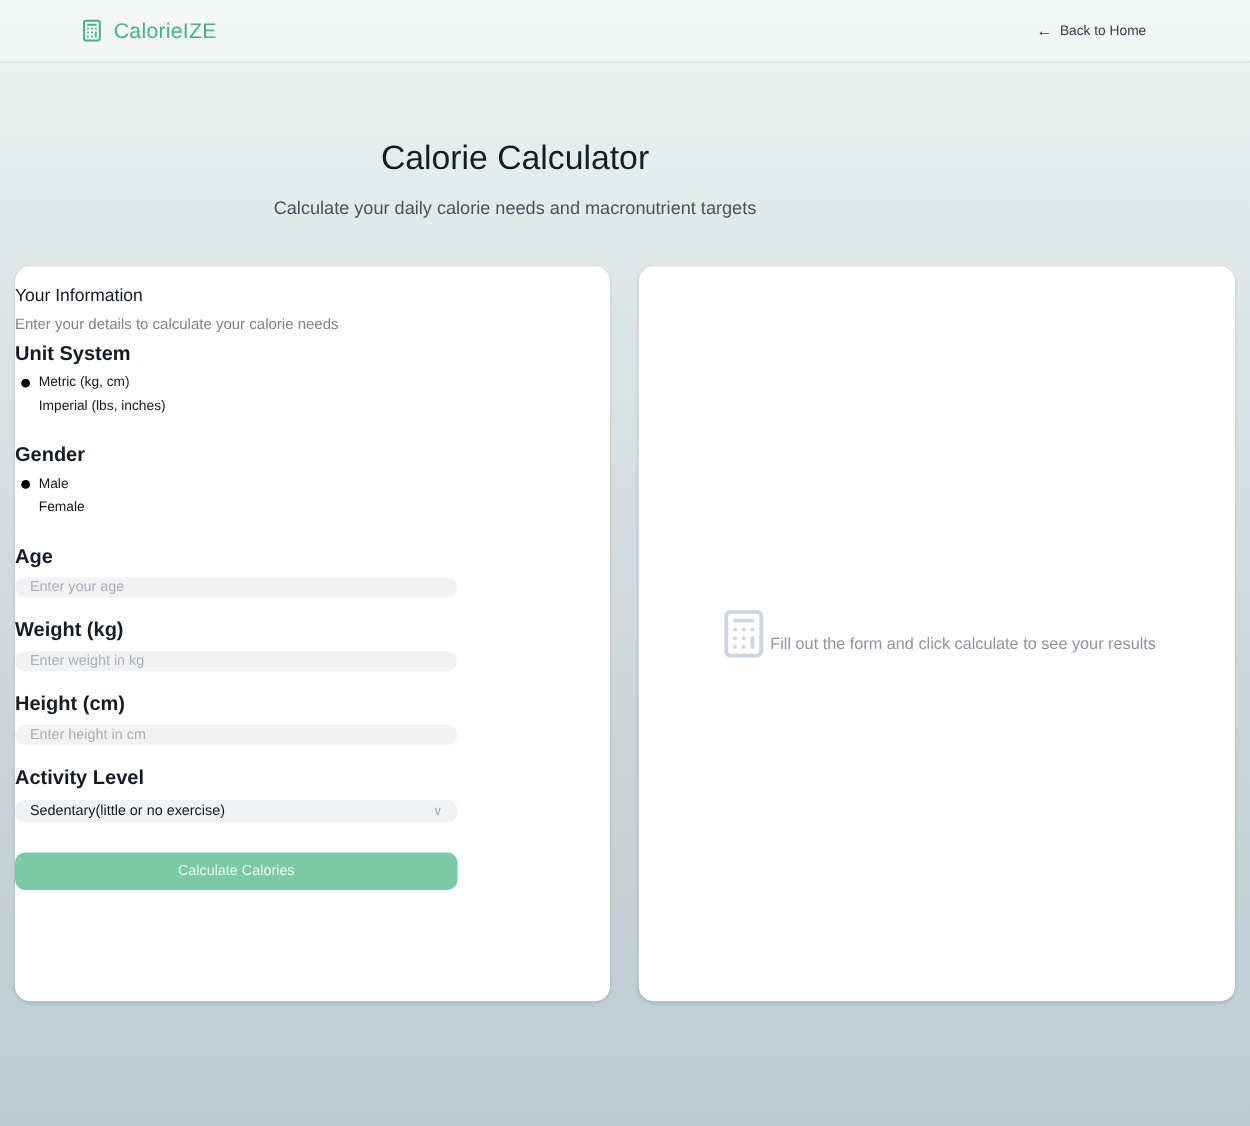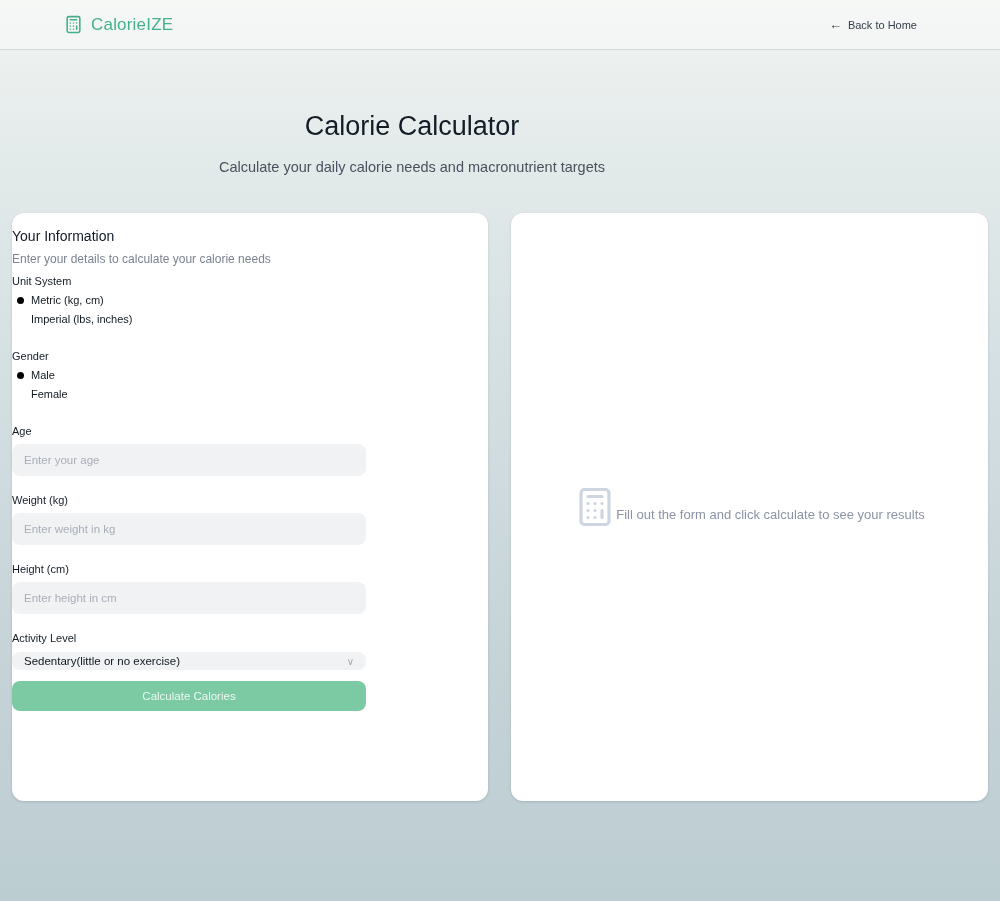--- a/index.html
+++ b/index.html
@@ -45,42 +45,42 @@
     height: 588px;
     box-shadow: 0 1px 3px rgba(20,40,60,0.10), 0 1px 2px rgba(20,40,60,0.06);
   }
   .card-form { width: 476px; padding: 15px 0; }
   .card-results { flex: 1; display: flex; flex-direction: row; align-items: center; justify-content: center; }
 
   
   .form-title { font-size: 14px; font-weight: 500; color: #121a24; }
   .form-desc { margin-top: 8px; font-size: 12px; color: #7b8391; }
   .form-inner { width: 354px; }
-  .field-label { display: block; font-size: 11px; font-weight: 400; color: #131c26; }
+  .field-label { display: block; font-size: 16px; font-weight: 700; color: #131c26; }
   .group-label { margin-top: 9px; }
   .section-gap { margin-top: 24px; }
 
   .radio-row {
     display: flex; align-items: center;
     margin-top: 6px; padding-left: 2px;
     height: 14px; cursor: pointer; text-align: center;
   }
   .radio-row + .radio-row { margin-top: 5px; }
   .radio-dot {
     width: 13px; height: 13px; flex: 0 0 13px;
     display: flex; align-items: center; justify-content: center;
   }
   .radio-dot.selected::after {
     content: ""; width: 7px; height: 7px; border-radius: 50%; background: #000;
   }
   .radio-label { margin-left: 4px; font-size: 11px; color: #10181f; }
 
   .text-input {
     margin-top: 7px;
-    width: 354px; height: 32px;
+    width: 354px; height: 16px;
     border: none; outline: none;
     background: #f1f2f4;
     border-radius: 8px;
     padding: 0 12px;
     font-family: "Liberation Sans", sans-serif;
     font-size: 11.5px; color: #111827;
   }
   .text-input::placeholder { color: #a9aeb9; }
   .input-gap { margin-top: 18px; }
 
@@ -90,21 +90,21 @@
     background: #f1f2f4;
     border-radius: 8px;
     display: flex; align-items: center; justify-content: space-between;
     padding: 0 12px;
     font-size: 11.5px; color: #10181f;
     cursor: pointer;
   }
   .select-chevron { color: #a3a9b3; font-size: 10px; }
 
   .submit-btn {
-    margin-top: 11px;
+    margin-top: 24px;
     width: 354px; height: 30px;
     border: none; border-radius: 8px;
     background: #7ccaa4;
     color: rgba(255,255,255,0.85);
     font-family: "Liberation Sans", sans-serif;
     font-size: 11.5px;
     cursor: pointer;
   }
 
   

